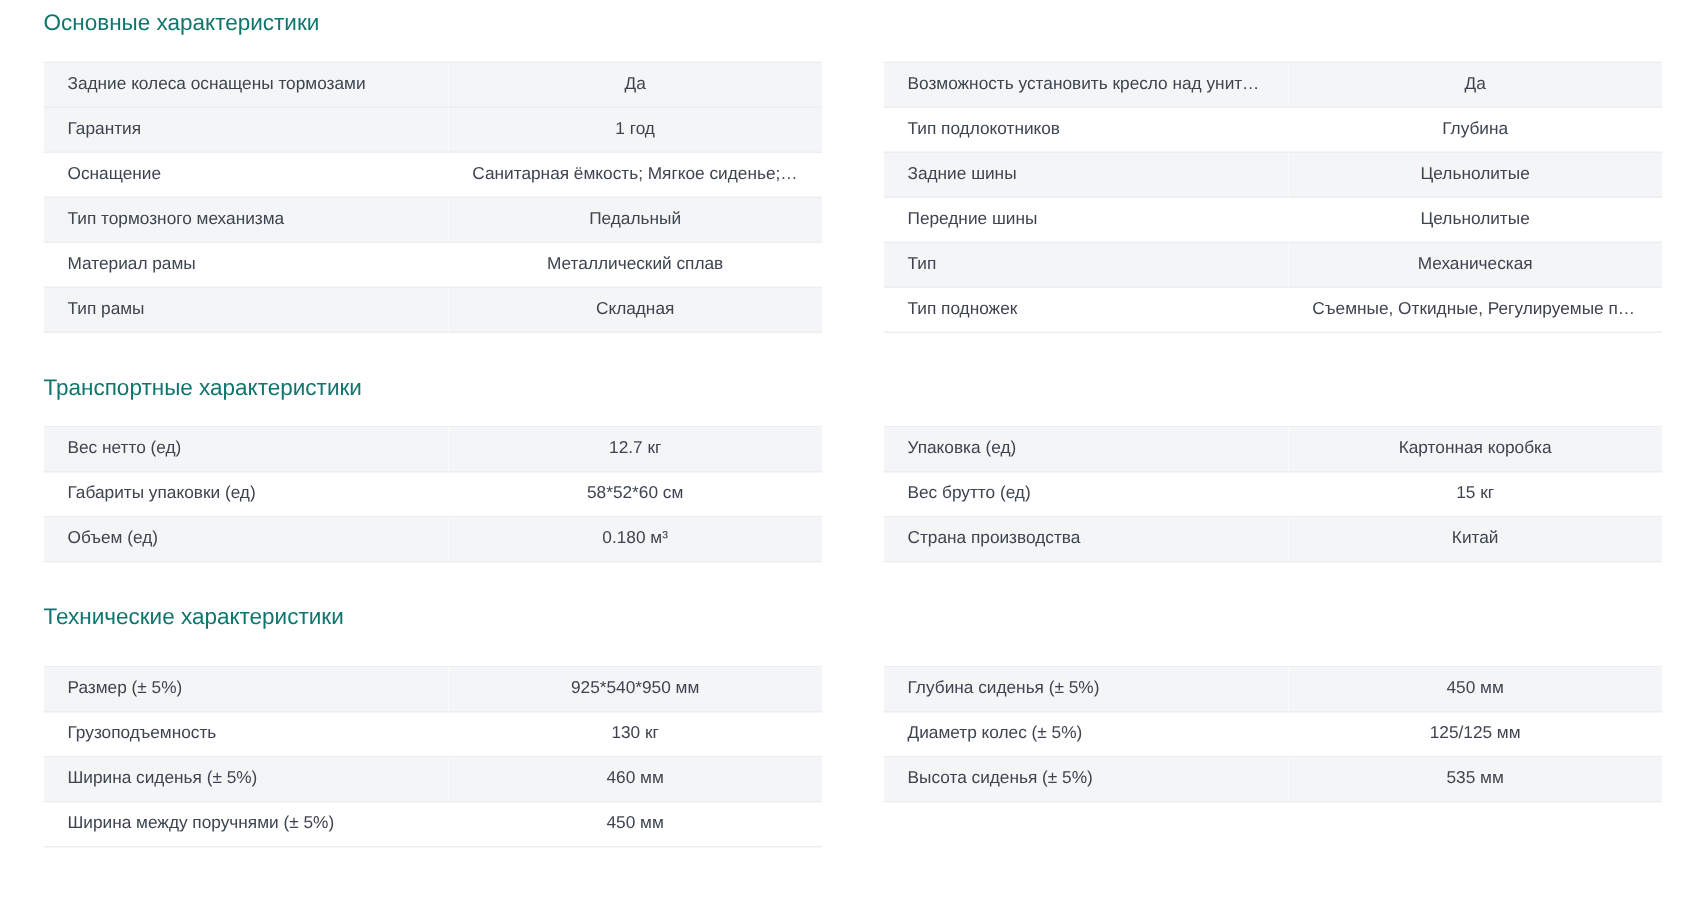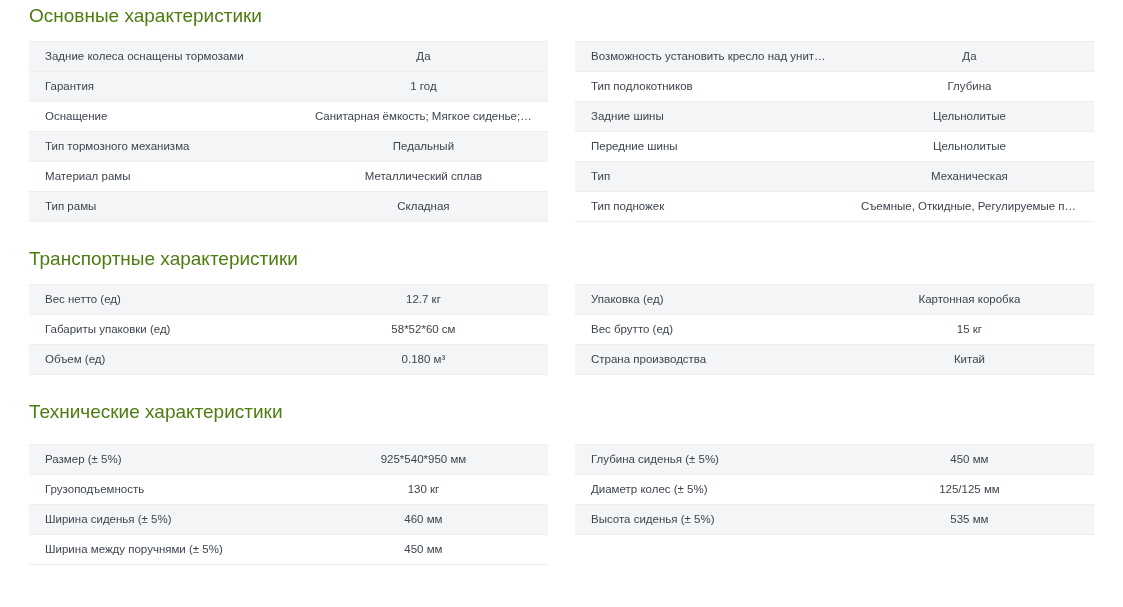--- a/index.html
+++ b/index.html
@@ -19,34 +19,34 @@
   .page {
     position: relative;
     width: 1123px;
     height: 607px;
     padding: 0;
   }
   .section {
     position: relative;
   }
   .section-title {
-    font-size: 19px;
+    font-size: 15px;
     font-weight: 400;
-    color: #4d7c0f;
+    color: #0f766e;
     line-height: 20px;
     margin: 0;
     padding: 0 0 0 29px;
   }
   .cols {
     display: flex;
     flex-direction: row;
     align-items: flex-start;
     padding-left: 29px;
     padding-right: 27px;
-    gap: 27px;
+    gap: 41px;
   }
   .col {
     width: 519px;
     flex: 0 0 519px;
   }
   table.spec-table {
     width: 519px;
     border-collapse: collapse;
     table-layout: fixed;
     font-size: 11.5px;

